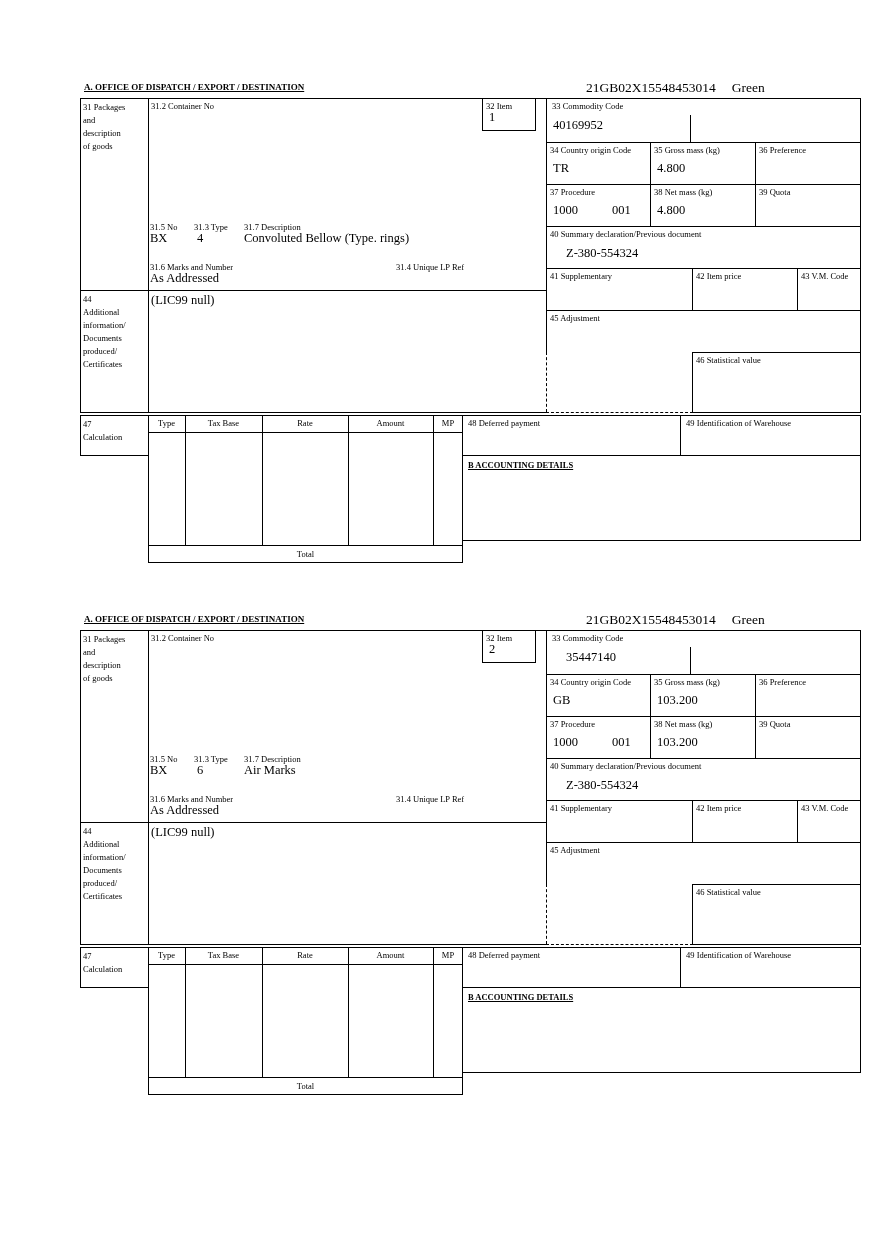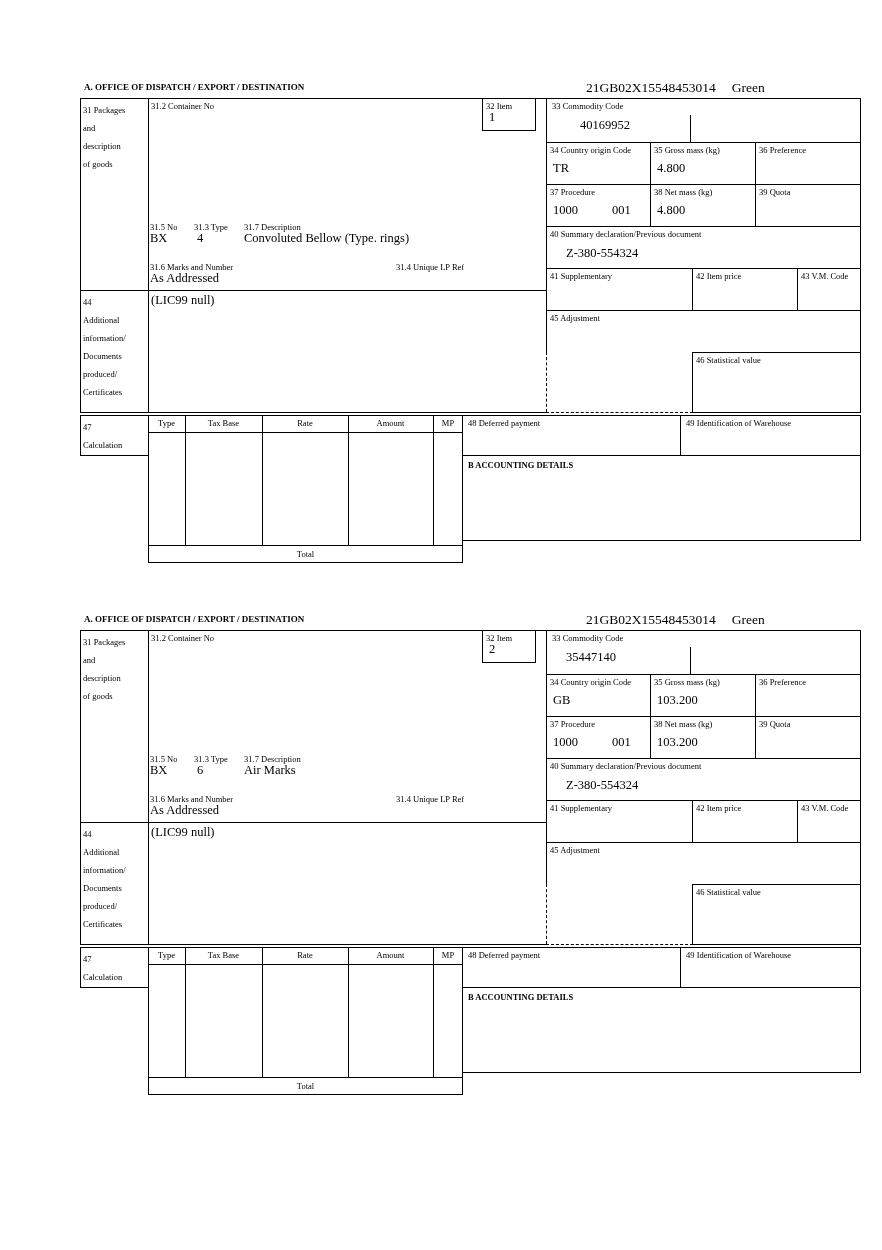--- a/index.html
+++ b/index.html
@@ -1,23 +1,23 @@
 <!DOCTYPE html>
 <html><head>
 <meta charset="utf-8">
 <style>
   * { margin:0; padding:0; box-sizing:border-box; }
   html,body { background:#fff; }
   body { font-family:"Liberation Serif", serif; color:#000; }
   #page { position:relative; width:882px; height:1250px; background:#ffffff; overflow:hidden; }
   .sheet { position:absolute; left:80px; width:781px; height:486px; }
   .lbl { position:absolute; font-size:8.5px; line-height:10px; white-space:nowrap; }
-  .ml  { white-space:pre-line; line-height:18px;font-family:Liberation Serif, serif; }
+  .ml  { white-space:pre-line; line-height:13px;font-family:Liberation Serif, serif; }
   .val { position:absolute; font-size:12.5px; line-height:13px; white-space:nowrap; }
-  .b   { font-weight:bold; }
+  .b   { font-weight:bold;text-decoration:underline; }
   .ctr { text-align:center; }
   .box { position:absolute; border:1px solid #000; }
   .nb  { border-bottom:none; }
   .nt  { border-top:none; }
   .lnh { position:absolute; height:1px; background:#000; }
   .lnv { position:absolute; width:1px; background:#000; }
   .lnh.dash { height:0; background:none; border-top:1px dashed #000; }
   .lnv.dash { width:0; background:none; border-left:1px dashed #000; }
   .mrn { position:absolute; left:506px; top:2px; font-size:13.5px; white-space:nowrap; }
 </style>
@@ -76,21 +76,21 @@
   <div class="val" style="left:117px; top:154px;">4</div>
   <div class="val" style="left:164px; top:154px;">Convoluted Bellow (Type. rings)</div>
 
   <div class="lbl" style="left:70px; top:184px;">31.6 Marks and Number</div>
   <div class="lbl" style="left:316px; top:184px;">31.4 Unique LP Ref</div>
   <div class="val" style="left:70px; top:194px;">As Addressed</div>
 
   <div class="val" style="left:71px; top:216px;">(LIC99 null)</div>
 
   <div class="lbl" style="left:472px; top:23px;">33 Commodity Code</div>
-  <div class="val" style="left:500px; top:41px;">40169952</div>
+  <div class="val" style="left:473px; top:41px;">40169952</div>
 
   <div class="lbl" style="left:470px; top:67px;">34 Country origin Code</div>
   <div class="val" style="left:473px; top:84px;">TR</div>
   <div class="lbl" style="left:574px; top:67px;">35 Gross mass (kg)</div>
   <div class="val" style="left:577px; top:84px;">4.800</div>
   <div class="lbl" style="left:679px; top:67px;">36 Preference</div>
 
   <div class="lbl" style="left:470px; top:109px;">37 Procedure</div>
   <div class="val" style="left:473px; top:126px;">1000</div>
   <div class="val" style="left:532px; top:126px;">001</div>

